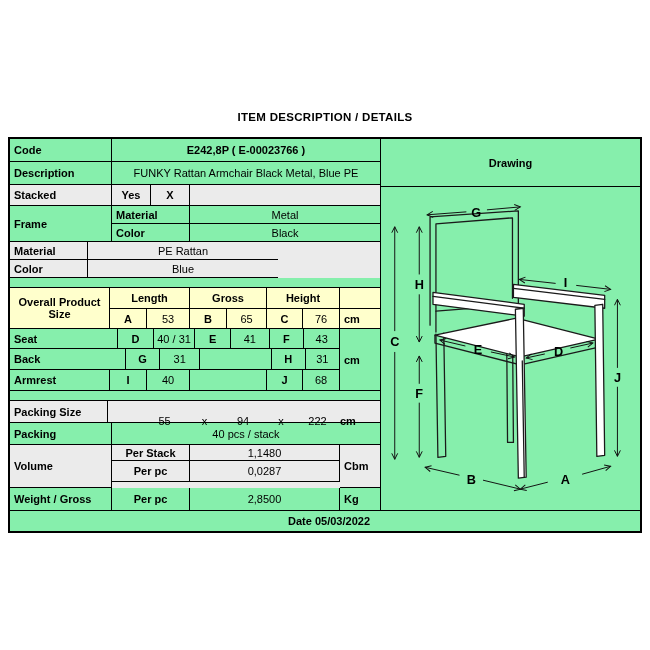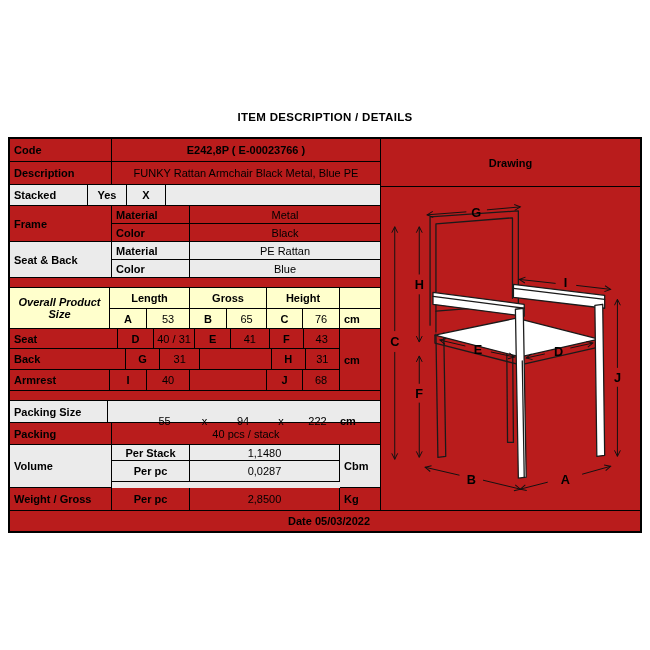--- a/index.html
+++ b/index.html
@@ -1,37 +1,37 @@
 <!DOCTYPE html>
 <html><head>
 <meta charset="utf-8">
 <style>
   html,body{margin:0;padding:0;background:#fff;}
   body{width:650px;height:650px;font-family:"Liberation Sans",sans-serif;color:#000;}
   .sheet{position:relative;width:650px;height:650px;background:#fff;overflow:hidden;}
   .title{position:absolute;top:111px;left:0;width:650px;text-align:center;
          font-weight:bold;font-size:11.5px;letter-spacing:.3px;}
   .tbl{position:absolute;left:8px;top:137px;width:634px;height:396px;
-       border:2px solid #000;display:flex;flex-direction:column;box-sizing:border-box;background:#b91c1c;}
+       border:2px solid #000;display:flex;flex-direction:column;box-sizing:border-box;background:#86efac;}
   .main{display:flex;flex:1;min-height:0;}
   .left{width:370px;border-right:1px solid #000;display:flex;flex-direction:column;box-sizing:content-box;}
   .right{flex:1;display:flex;flex-direction:column;min-width:0;}
   .draw-h{height:47px;border-bottom:1px solid #000;display:flex;align-items:center;
           justify-content:center;font-weight:bold;font-size:11px;}
   .r{display:flex;}
   .col{display:flex;flex-direction:column;}
   .c{border-right:1px solid #000;border-bottom:1px solid #000;display:flex;align-items:center;
      justify-content:center;font-size:11px;box-sizing:border-box;overflow:hidden;white-space:nowrap;}
   .lb{justify-content:flex-start;padding-left:4px;font-weight:bold;}
   .b{font-weight:bold;}
   .nr{border-right:none;}
   .nb{border-bottom:none;}
   .gray{background:#ebebeb;}
   .yel{background:#ffffcc;}
-  .wrap2{white-space:normal;text-align:center;line-height:1.15;font-style:italic;}
+  .wrap2{white-space:normal;text-align:center;line-height:1.15;}
   .unitcell{justify-content:flex-start;padding-left:4px;font-weight:bold;}
   .spread{flex:1;display:flex;border-bottom:1px solid #000;box-sizing:border-box;margin-top:18px;}
   .spread span{display:flex;align-items:center;justify-content:center;font-size:11px;}
   .daterow{height:20px;border-top:1px solid #000;display:flex;align-items:center;}
   .datetxt{width:360px;text-align:right;font-weight:bold;font-size:11px;}
   svg.chair{flex:1;display:block;}
 </style>
 </head>
 <body>
 
@@ -48,42 +48,41 @@
           <div class="c lb" style="width:102px">Code</div>
           <div class="c b nr" style="width:268px">E242,8P  ( E-00023766 )</div>
         </div>
 
         <div class="r" style="height:23px">
           <div class="c lb" style="width:102px">Description</div>
           <div class="c nr" style="width:268px">FUNKY Rattan Armchair Black Metal, Blue PE</div>
         </div>
 
         <div class="r gray" style="height:22px">
-          <div class="c lb" style="width:78px">Stacked</div>
+          <div class="c lb" style="width:102px">Stacked</div>
           <div class="c b" style="width:39px">Yes</div>
           <div class="c b" style="width:39px">X</div>
           <div class="c nr" style="flex:1"></div>
         </div>
 
         <div class="r" style="height:36px">
           <div class="c lb" style="width:102px;height:36px">Frame</div>
           <div class="col" style="width:268px">
             <div class="r" style="height:18px">
               <div class="c lb" style="width:78px">Material</div>
               <div class="c nr" style="flex:1">Metal</div>
             </div>
             <div class="r" style="height:18px">
               <div class="c lb" style="width:78px">Color</div>
               <div class="c nr" style="flex:1">Black</div>
             </div>
           </div>
         </div>
 
         <div class="r gray" style="height:36px">
-          <div class="c lb" style="width:102px;height:36px">Seat &amp; Back</div>
           <div class="col" style="width:268px">
             <div class="r" style="height:18px">
               <div class="c lb" style="width:78px">Material</div>
               <div class="c nr" style="flex:1">PE Rattan</div>
             </div>
             <div class="r" style="height:18px">
               <div class="c lb" style="width:78px">Color</div>
               <div class="c nr" style="flex:1">Blue</div>
             </div>
           </div>

